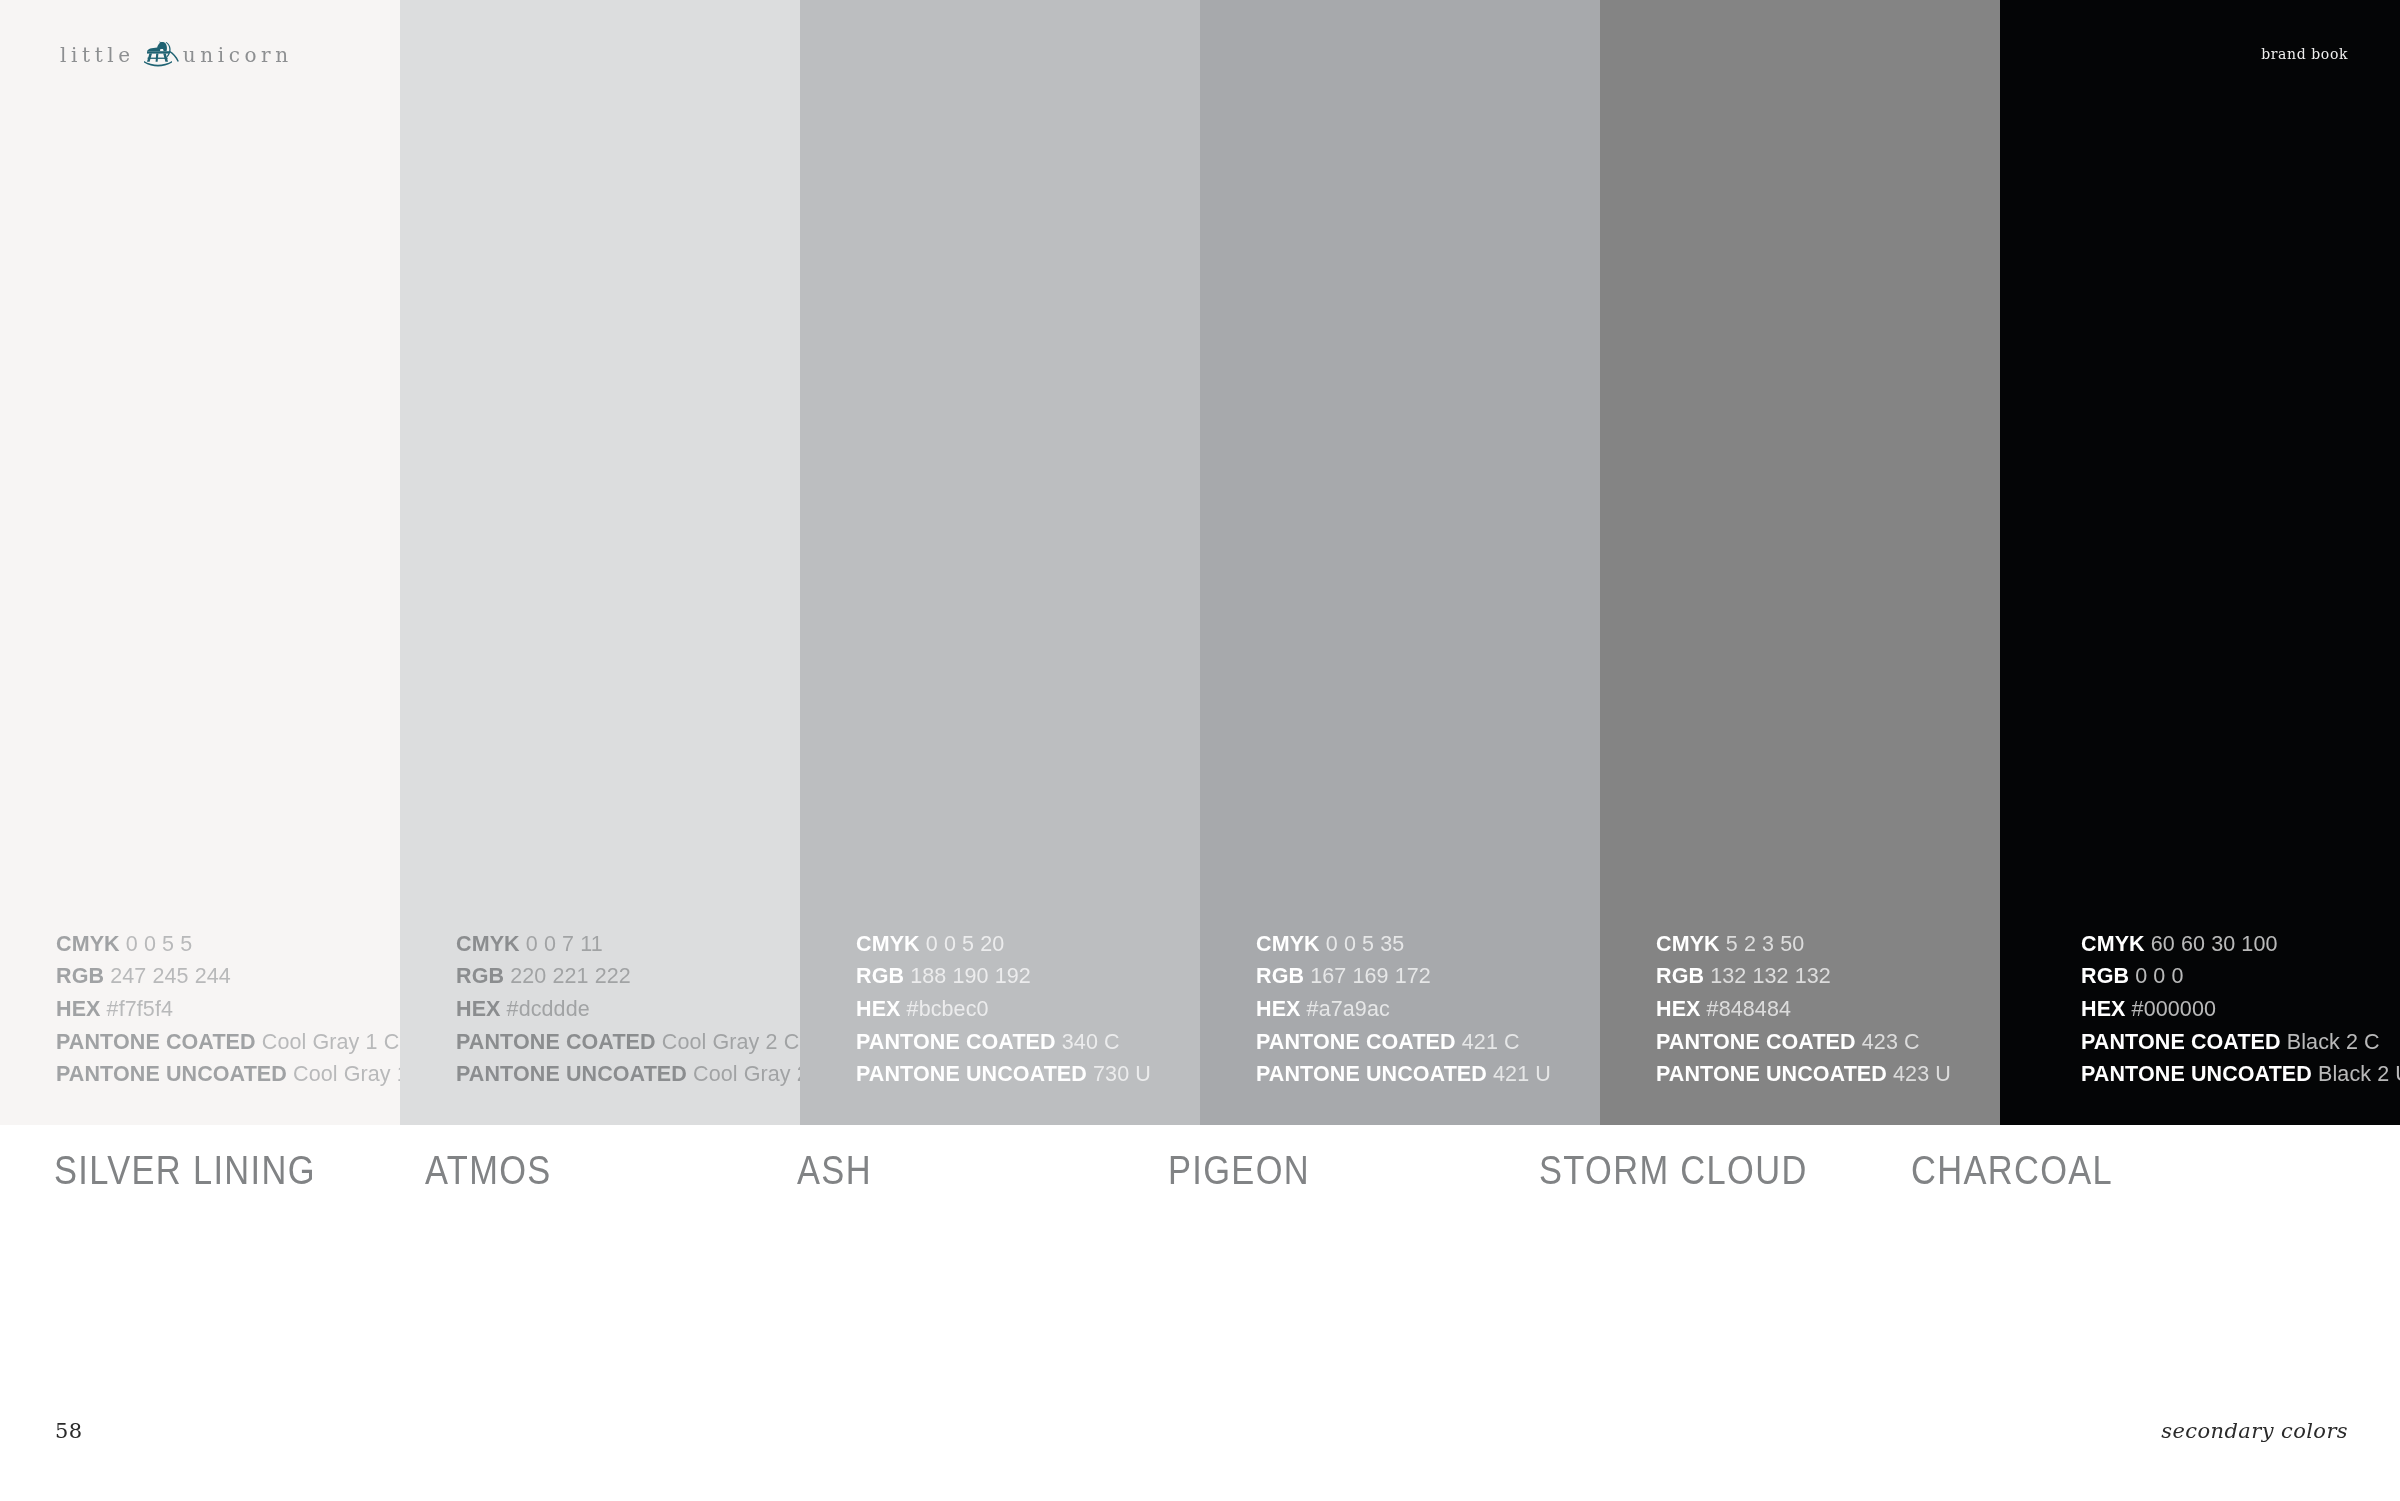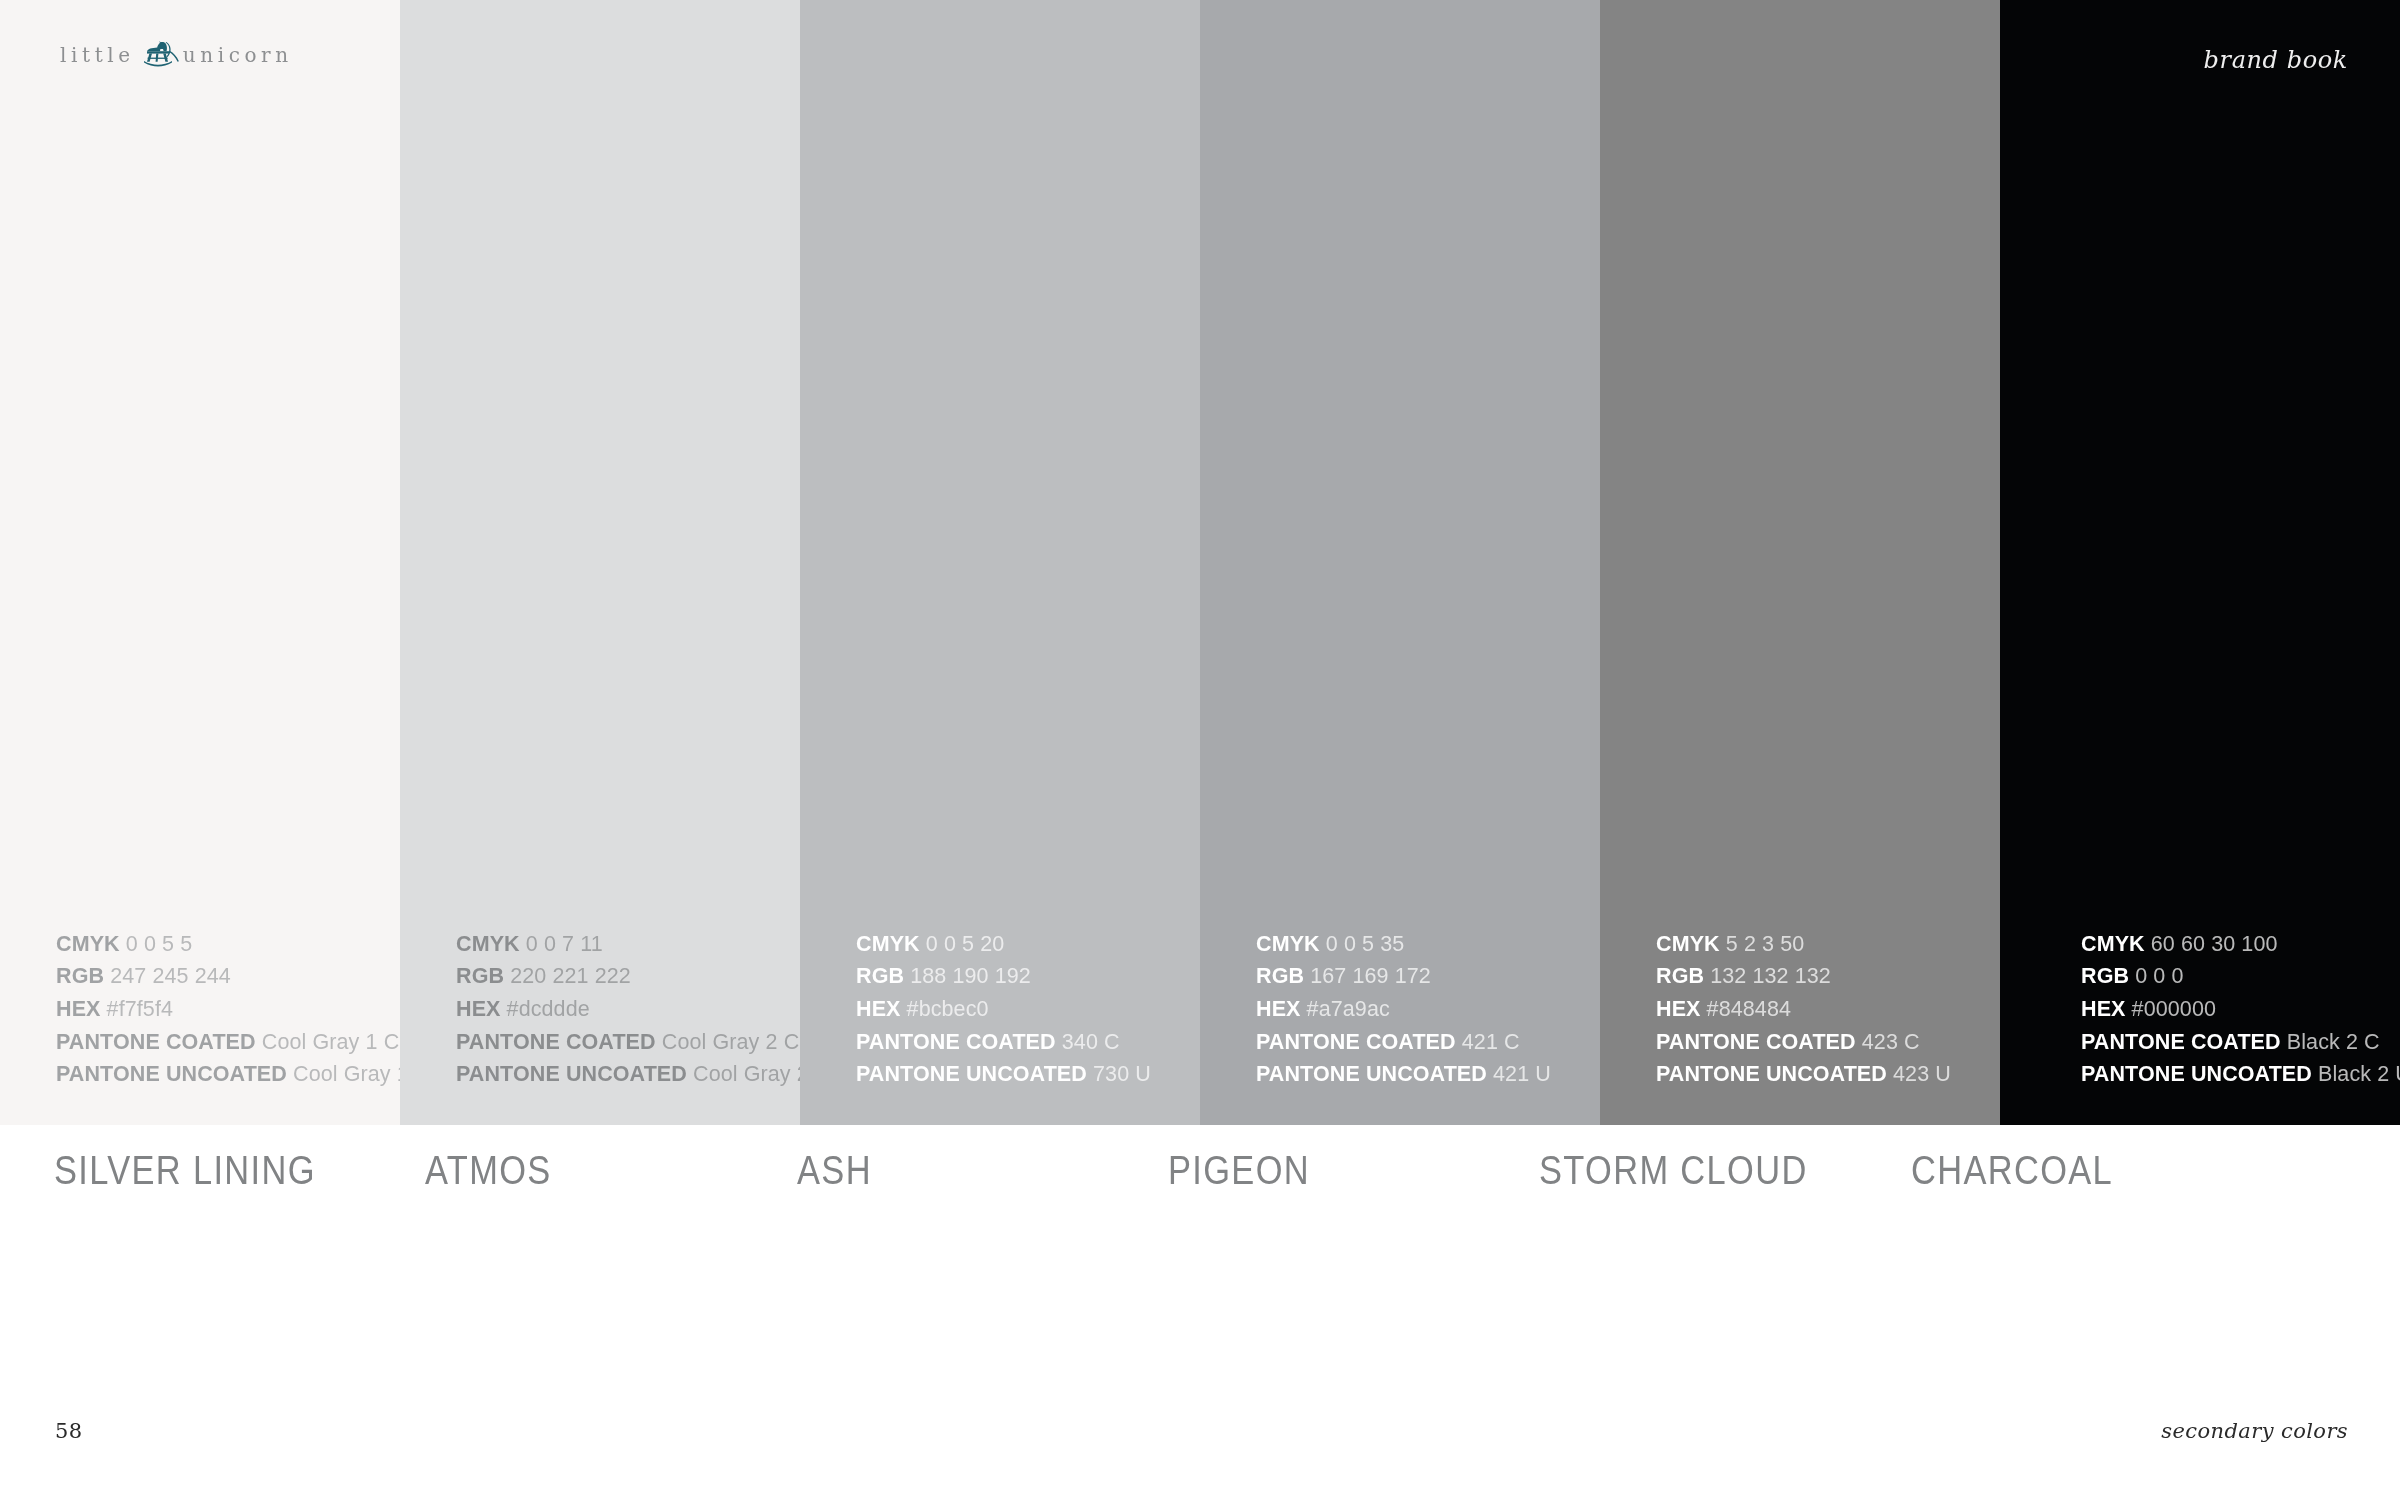--- a/index.html
+++ b/index.html
@@ -114,22 +114,21 @@
     height: 30px;
     margin: 0 2px 0 4px;
   }
 
   
   #brand-book-label {
     position: absolute;
     right: 52px;
     top: 46px;
     font-family: "DejaVu Serif", serif;
-    font-style: italic;
-    font-size: 24px;
+    font-size: 14px;
     letter-spacing: 0.6px;
     color: #efefef;
   }
   #page-number {
     position: absolute;
     left: 55px;
     bottom: 58px;
     font-family: "DejaVu Serif", serif;
     font-size: 21px;
     color: #2a2a2a;

